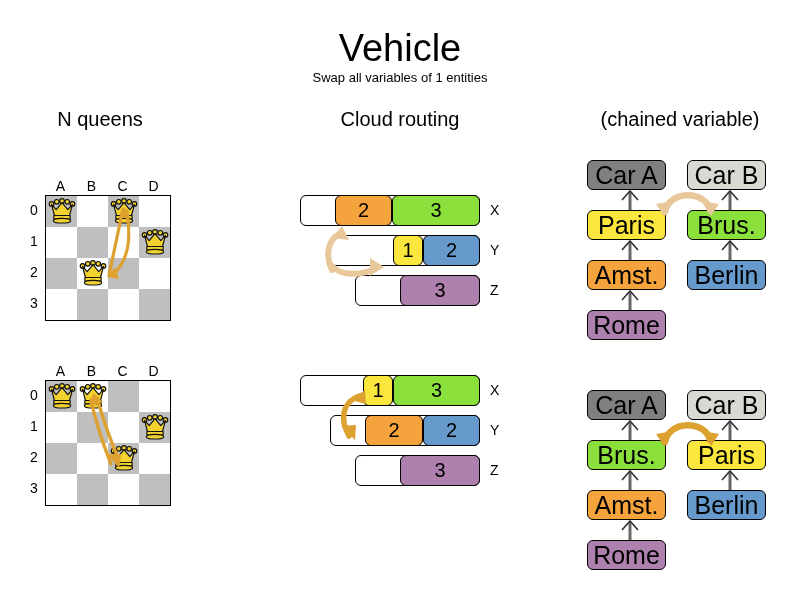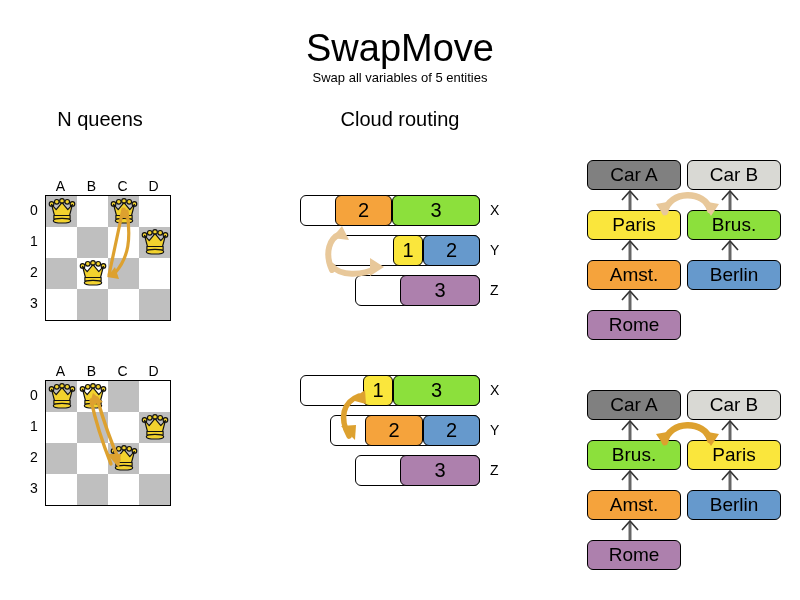--- a/index.html
+++ b/index.html
@@ -111,44 +111,45 @@
   .cb-label {
     position: absolute;
     font-size: 14px;
     color: #000;
     top: 7px;
   }
 
   
   .vrp-node {
     position: absolute;
-    width: 94px;
+    width: 79px;
     height: 30px;
     border: 1.4px solid #000;
     border-radius: 6px;
     box-sizing: border-box;
     display: flex;
     align-items: center;
     justify-content: center;
-    font-size: 19px;
+    font-size: 25px;
     color: #000;
   }
   .vrp-arrow { position: absolute; }
 
   svg { display: block; overflow: visible; }
 </style>
 </head>
 <body>
 
-<div class="abs" id="title">SwapMove</div>
-<div class="abs" id="subtitle">Swap all variables of 5 entities</div>
+<div class="abs" id="title">Vehicle</div>
+<div class="abs" id="subtitle">Swap all variables of 1 entities</div>
 
 <div class="abs section-title" id="sec-nqueens">N queens</div>
 <div class="abs section-title" id="sec-cloud">Cloud routing</div>
 <div class="abs section-title" id="sec-vrp">
+  <div>(chained variable)</div>
 </div>
 
 <div class="col-labels" style="top:178px;">
   <span>A</span>
   <span>B</span>
   <span>C</span>
   <span>D</span>
 </div>
 <div class="row-labels" style="top:195px;">
   <span>0</span>

